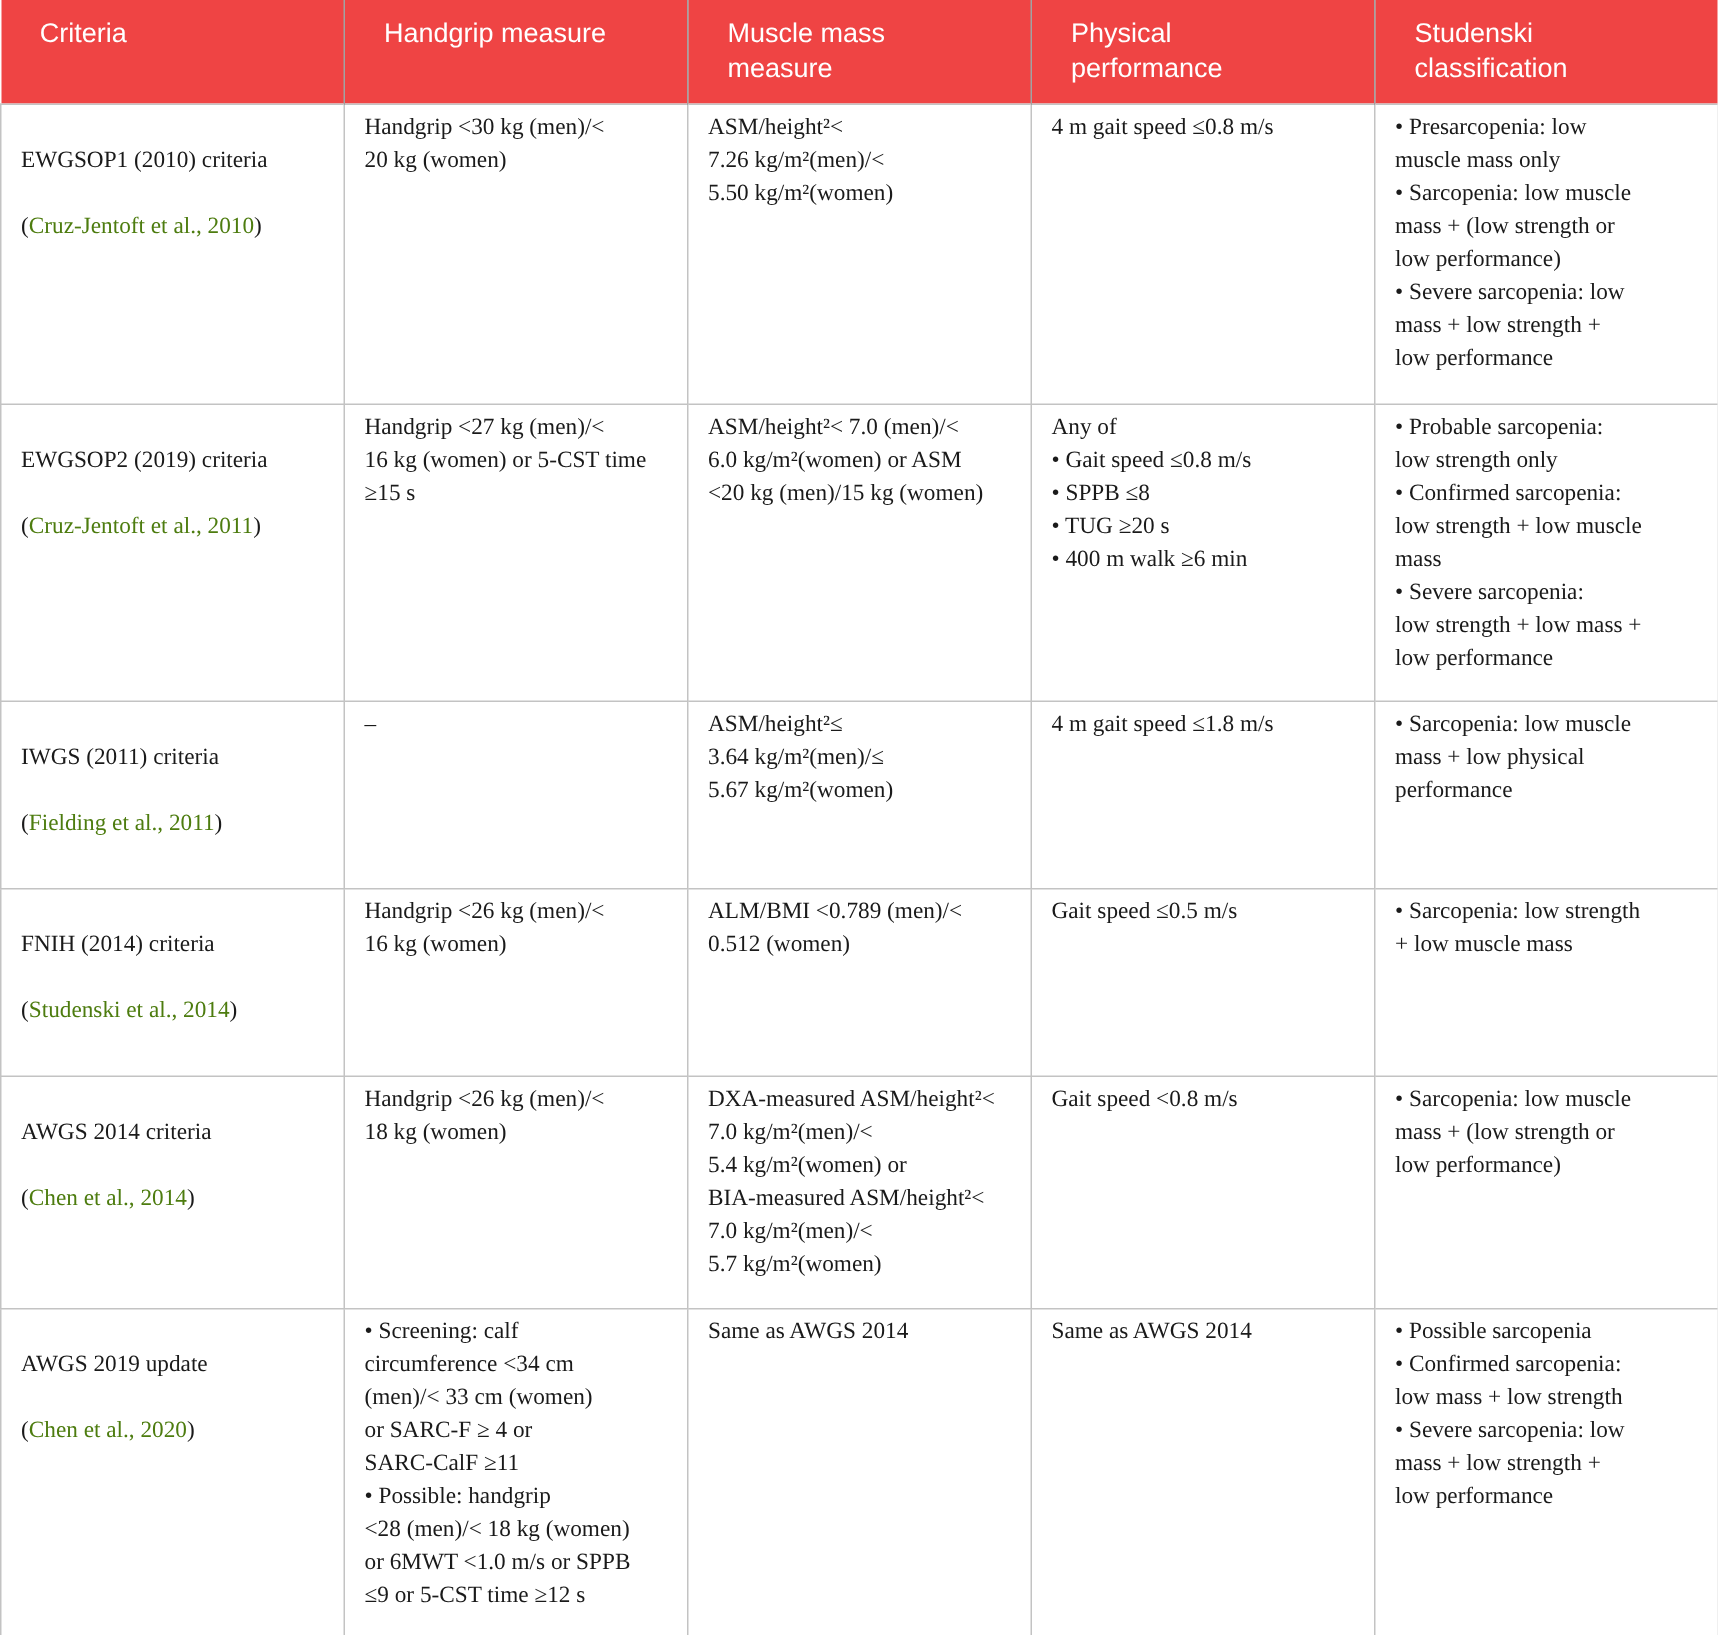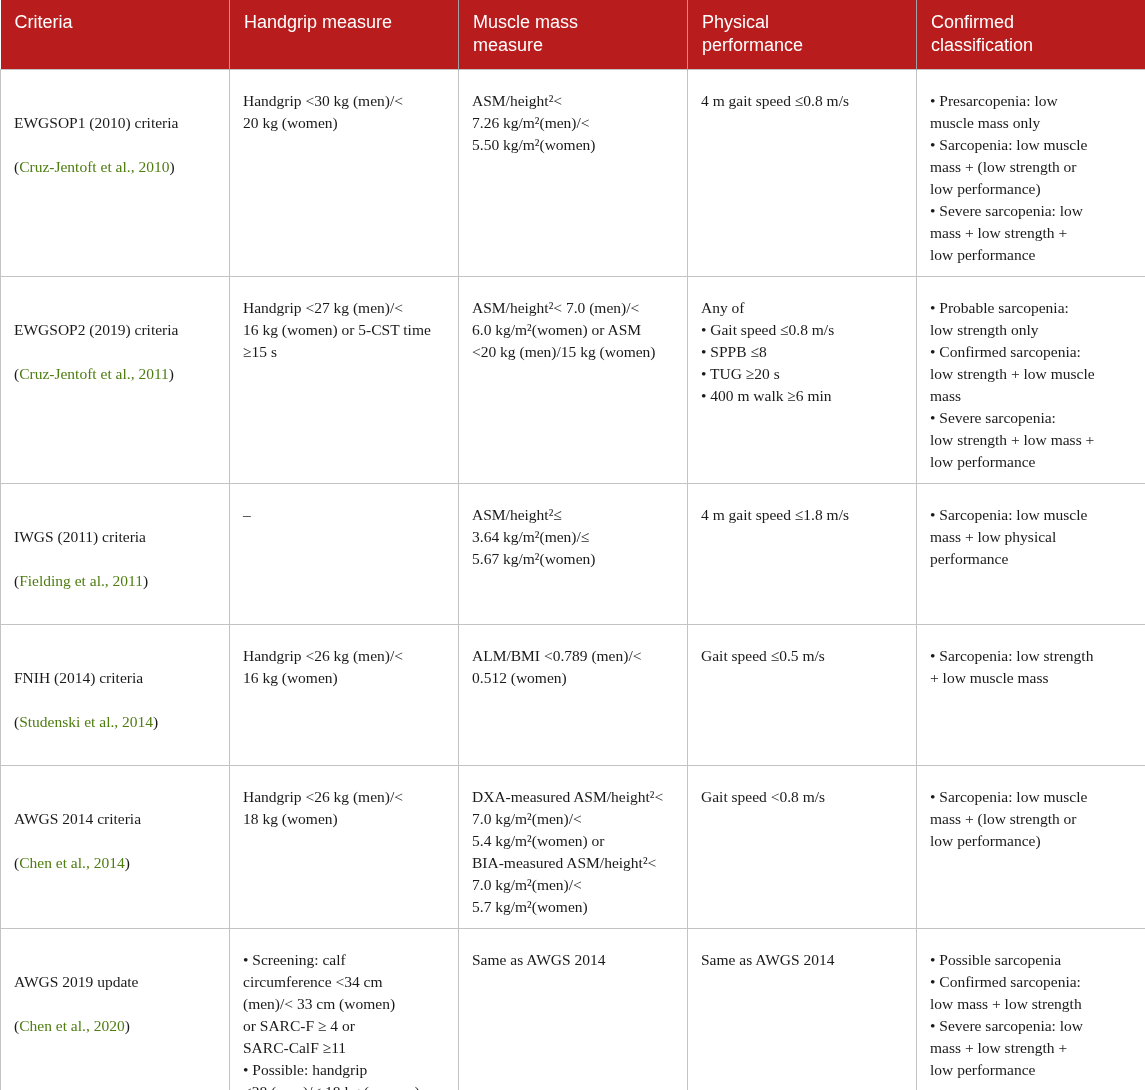--- a/index.html
+++ b/index.html
@@ -13,38 +13,38 @@
     font-family: "Liberation Serif", "DejaVu Serif", serif;
     color: #1a1a1a;
   }
   table.criteria-table {
     width: 1145px;
     border-collapse: collapse;
     table-layout: fixed;
   }
   table.criteria-table col { width: 229px; }
   thead th {
-    background: #b91c1c;
+    background: #ef4444;
     color: #ffffff;
     font-family: "Liberation Sans", "DejaVu Sans", sans-serif;
     font-size: 18px;
     font-weight: 400;
     text-align: left;
     vertical-align: top;
-    padding: 11px 14px;
+    padding: 11px 26px;
     line-height: 1.3;
     white-space: pre-line;
     border-left: 1px solid #a2a2a2;
   }
   thead th:first-child { border-left: none; }
   thead tr { height: 65px; }
   tbody td {
     border: 1px solid #c3c3c3;
     vertical-align: top;
-    padding: 20px 13px 10px 13px;
+    padding: 4px 13px 10px 13px;
     font-size: 15.5px;
     line-height: 1.42;
     white-space: pre-line;
     margin-top: 44px;
   }
   tbody tr.r0 { height: 200px; }
   tbody tr.r1 { height: 198px; }
   tbody tr.r2 { height: 90px; }
   tbody tr.r3 { height: 68px; }
   tbody tr.r4 { height: 155px; }
@@ -71,21 +71,21 @@
         <col>
       </colgroup>
     <thead>
       <tr>
         <th>Criteria</th>
         <th>Handgrip measure</th>
         <th>Muscle mass
 measure</th>
         <th>Physical
 performance</th>
-        <th>Confirmed
+        <th>Studenski
 classification</th>
       </tr>
     </thead>
     <tbody>
 
       <tr class="r0">
         <td>
           <span class="crit-name">EWGSOP1 (2010) criteria</span>
           <span class="crit-cite"><span>(</span><a href="#" class="link">Cruz-Jentoft et al., 2010</a><span>)</span></span>
         </td>

